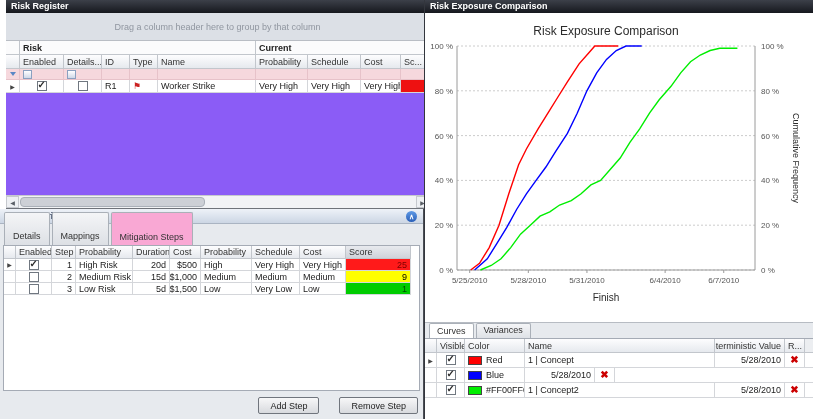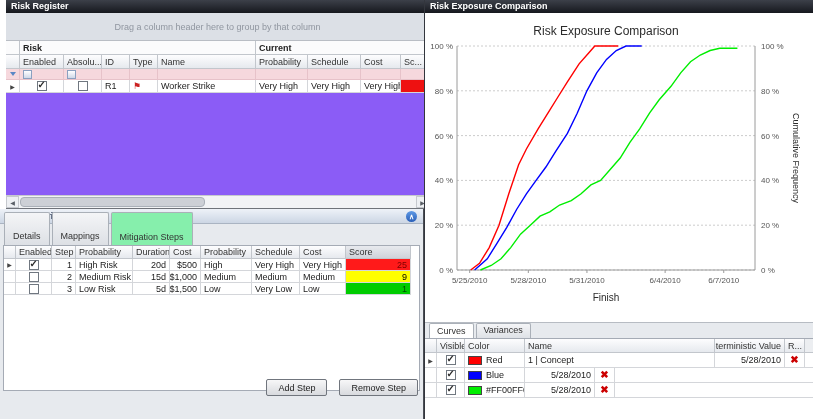--- a/index.html
+++ b/index.html
@@ -62,29 +62,29 @@
                 background:linear-gradient(#eef2f8,#ccd6e4); border-bottom:1px solid #aab4c2;
                 color:#1c2a45; font-size:9px; font-weight:bold; line-height:15px; padding:0 5px; }
   .collapse-btn { position:absolute; right:6px; top:2px; width:11px; height:11px; border-radius:50%;
                   background:linear-gradient(#5f9ae6,#2a5fb8); color:#fff; font-size:7px;
                   display:flex; align-items:center; justify-content:center; line-height:1; }
   .d-tabs { position:absolute; top:15px; left:0; right:0; height:21px; display:flex;
             align-items:flex-end; padding-left:4px; }
   .tab { height:16px; line-height:15px; padding:16px 8px; font-size:9px; color:#333;
          background:linear-gradient(#f4f5f7,#dde0e5); border:1px solid #aab0b8; border-bottom:none;
          border-radius:2px 2px 0 0; margin-right:2px; }
-  .tab.active { background:#86efac; height:18px; line-height:17px; position:relative; z-index:2; }
+  .tab.active { background:#f9a8d4; height:18px; line-height:17px; position:relative; z-index:2; }
   .d-grid { position:absolute; top:36px; left:3px; right:3px; height:146px; background:#fff;
             border:1px solid #a5abb5; overflow:hidden; }
   .d-grid .hrow .c { height:13px; }
   .d-grid .drow .c { height:12px; background:#fff; }
   .h.sorted { background:linear-gradient(#e8eaee,#cfd3da); }
   .dw0{width:12px}.dw1{width:36px}.dw2{width:24px}.dw3{width:57px}.dw4{width:37px}
   .dw5{width:31px}.dw6{width:51px}.dw7{width:48px}.dw8{width:46px}.dw9{width:65px}
-  .d-buttons { position:absolute; right:5px; bottom:23px; display:flex; gap:12px; }
+  .d-buttons { position:absolute; right:5px; bottom:5px; display:flex; gap:20px; }
   .btn { height:17px; padding:0 11px; font-size:9px; color:#222;
          background:linear-gradient(#f7f7f8,#d8dade); border:1px solid #70757d; border-radius:2px; }
 
   
   .right-pane { position:absolute; left:424px; top:0; width:389px; height:419px; background:#fff;
                 border-left:1px solid #33363d; }
   .chart-wrap { position:absolute; top:13px; left:0; width:388px; height:309px; background:#fff; }
   .c-tabs { position:absolute; top:322px; left:0; right:0; height:16px; background:#e7eaee;
             display:flex; align-items:center; padding-left:4px; border-top:1px solid #b7bcc3; }
   .c-tabs .tab { height:16px; line-height:12px; padding:0 7px; }
@@ -115,21 +115,21 @@
 
       <div class="r-bands row">
         <div class="c tw0"></div>
         <div class="c bw-risk">Risk</div>
         <div class="c bw-cur">Current</div>
       </div>
 
       <div class="r-heads row">
         <div class="c h tw0"></div>
         <div class="c h tw1">Enabled</div>
-        <div class="c h tw2">Absolu...</div>
+        <div class="c h tw2">Details...</div>
         <div class="c h tw3">ID</div>
         <div class="c h tw4">Type</div>
         <div class="c h tw5">Name</div>
         <div class="c h tw6">Probability</div>
         <div class="c h tw7">Schedule</div>
         <div class="c h tw8">Cost</div>
         <div class="c h tw9">Sc...</div>
       </div>
 
       <div class="r-filter row">
@@ -362,20 +362,21 @@
 
       <div class="row drow">
         <div class="c cw0 ctr"></div>
         <div class="c cw1 ctr">
             <span class="cb checked"></span>
           </div>
         <div class="c cw2">
             <span class="swatch" style="background-color: rgb(0, 238, 0);"></span>
             <span>#FF00FF00</span>
           </div>
+        <div class="c cw3">1 | Concept2</div>
         <div class="c cw4 ra">5/28/2010</div>
         <div class="c cw5 ctr">
             <span class="delx">✖</span>
           </div>
         <div class="c cw6"></div>
       </div>
     </div>
   </div>
 </div>
 

